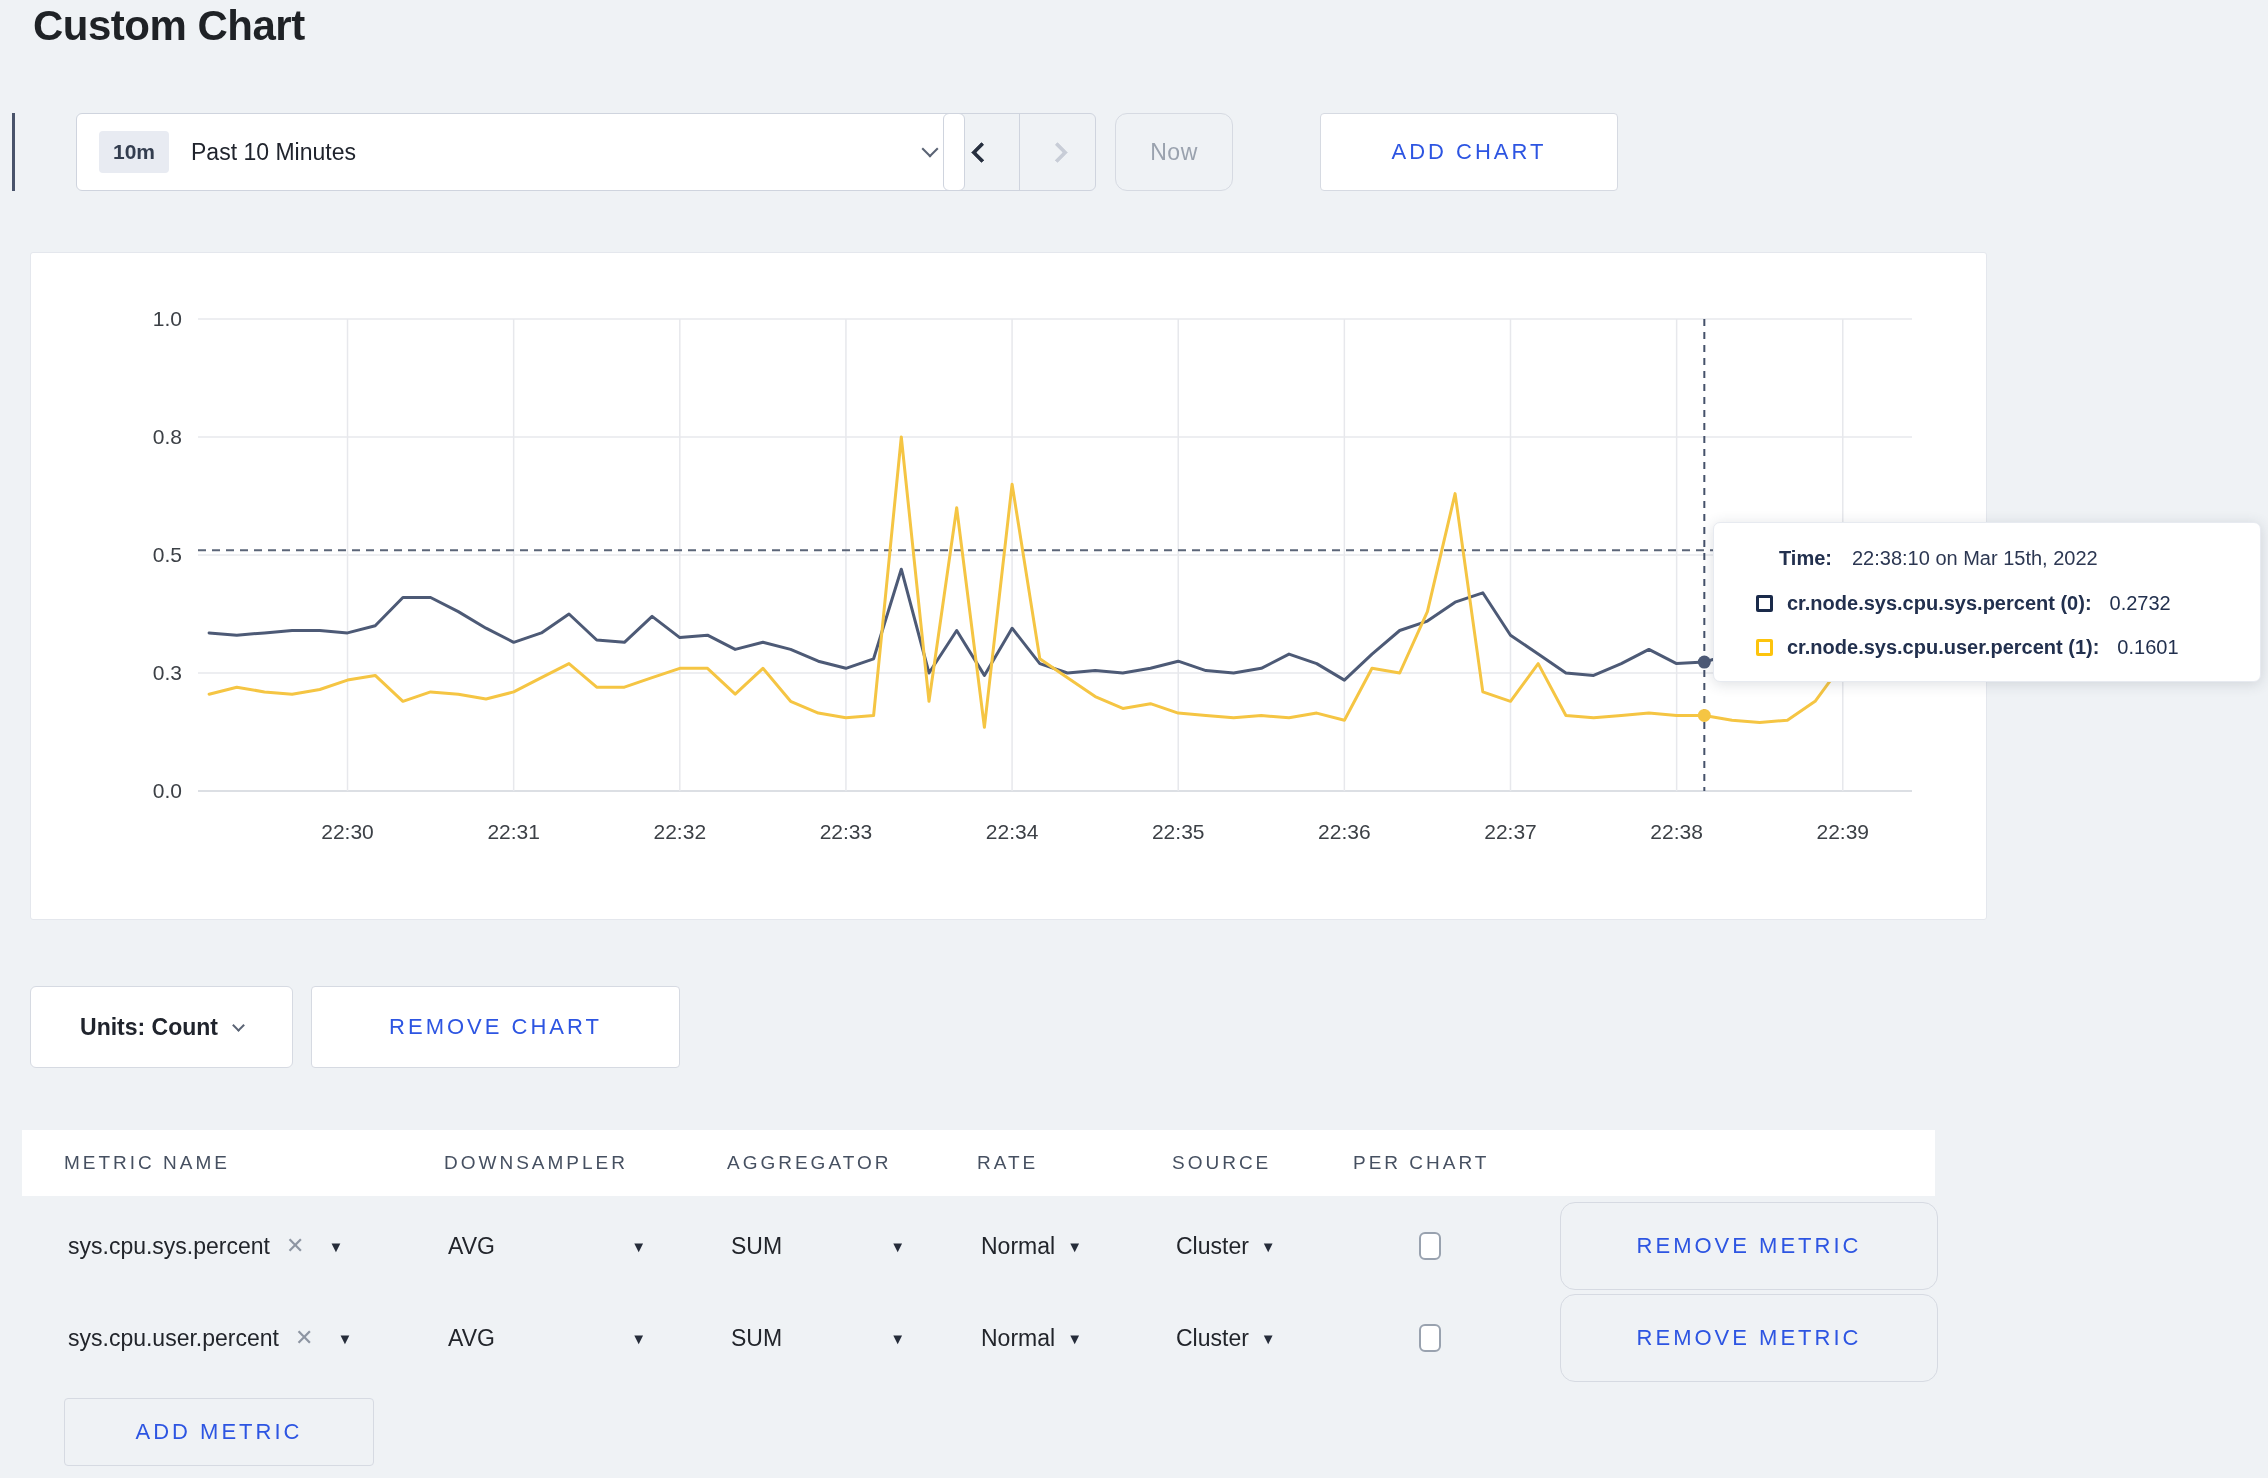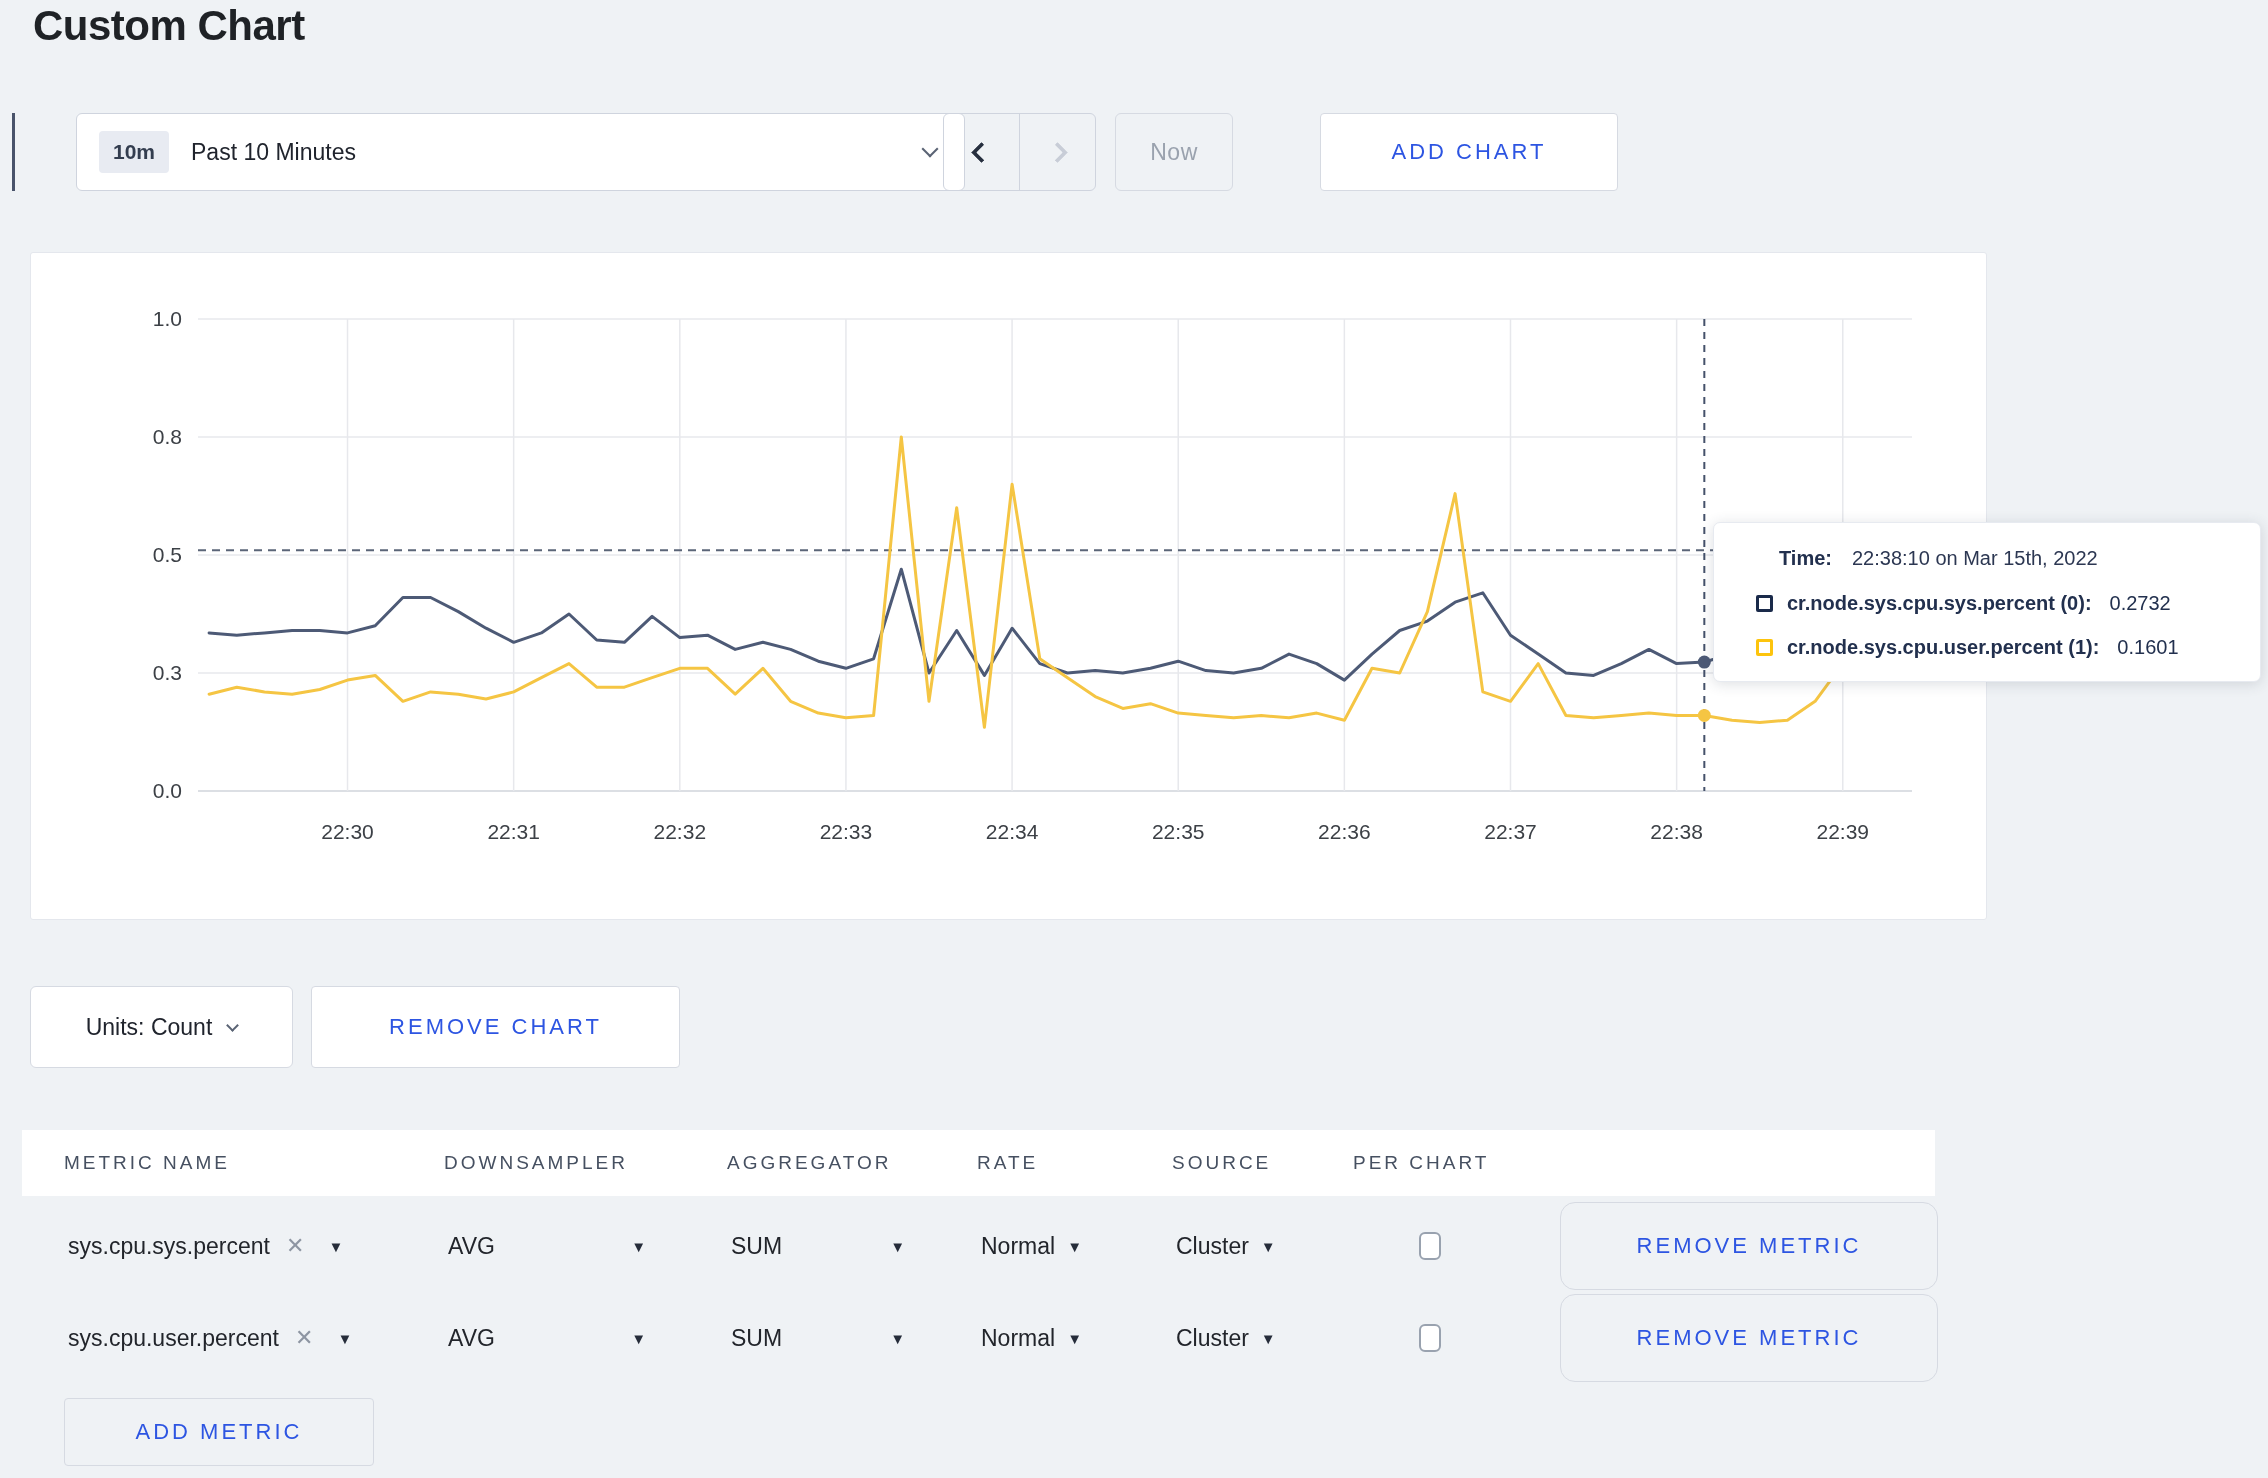--- a/index.html
+++ b/index.html
@@ -41,21 +41,21 @@
   .chev-left {
     width:15px; height:15px; border-left:4px solid #27303f; border-bottom:4px solid #27303f;
     transform:rotate(45deg); border-radius:1px;
   }
   .chev-right {
     width:15px; height:15px; border-right:4px solid #c8cdd7; border-bottom:4px solid #c8cdd7;
     transform:rotate(-45deg); border-radius:1px;
   }
   .now-button {
     position:absolute; left:1115px; top:113px; width:118px; height:78px;
-    border:1px solid #d6dae2; border-radius:6px;
+    border:1px solid #d6dae2; border-radius:12px;
     display:flex; align-items:center; justify-content:center;
     font-size:23px; color:#9aa2ae; letter-spacing:0.5px; cursor:default;
   }
   .blue-btn {
     display:flex; align-items:center; justify-content:center;
     border:1px solid #d6dae2; border-radius:4px; background:#fff;
     color:#2d55e2; font-size:22px; letter-spacing:3px; font-weight:500; cursor:pointer;
     white-space:nowrap;
   }
   .add-chart-button { position:absolute; left:1320px; top:113px; width:298px; height:78px; }
@@ -80,21 +80,21 @@
   .tt-time-value { margin-left:20px; color:#2c3752; }
   .tt-swatch { width:17px; height:17px; border:3px solid; border-radius:2px; background:#fff; margin-right:14px; flex:none; }
   .tt-label { font-weight:700; }
   .tt-value { margin-left:18px; }
   
   .units-button {
     position:absolute; left:30px; top:986px; width:263px; height:82px;
     background:#fff; border:1px solid #d6dae2; border-radius:6px;
     display:flex; align-items:center; justify-content:center; cursor:pointer;
   }
-  .units-label { font-size:23px; font-weight:400; color:#20242d; }
+  .units-label { font-size:23px; font-weight:700; color:#20242d; }
   .units-button .chev { width:9px; height:9px; margin-left:16px; margin-top:-4px; }
   .remove-chart-button { position:absolute; left:311px; top:986px; width:369px; height:82px; }
   
   .table-header {
     position:absolute; left:22px; top:1130px; width:1913px; height:66px;
     background:#fff; display:flex; align-items:center; padding-left:42px;
   }
   .th-cell { font-size:19px; letter-spacing:3px; color:#465061; font-weight:400; }
   .col-metric { width:380px; } .col-ds { width:283px; } .col-agg { width:250px; }
   .col-rate { width:195px; } .col-src { width:181px; } .col-node { width:203px; }

